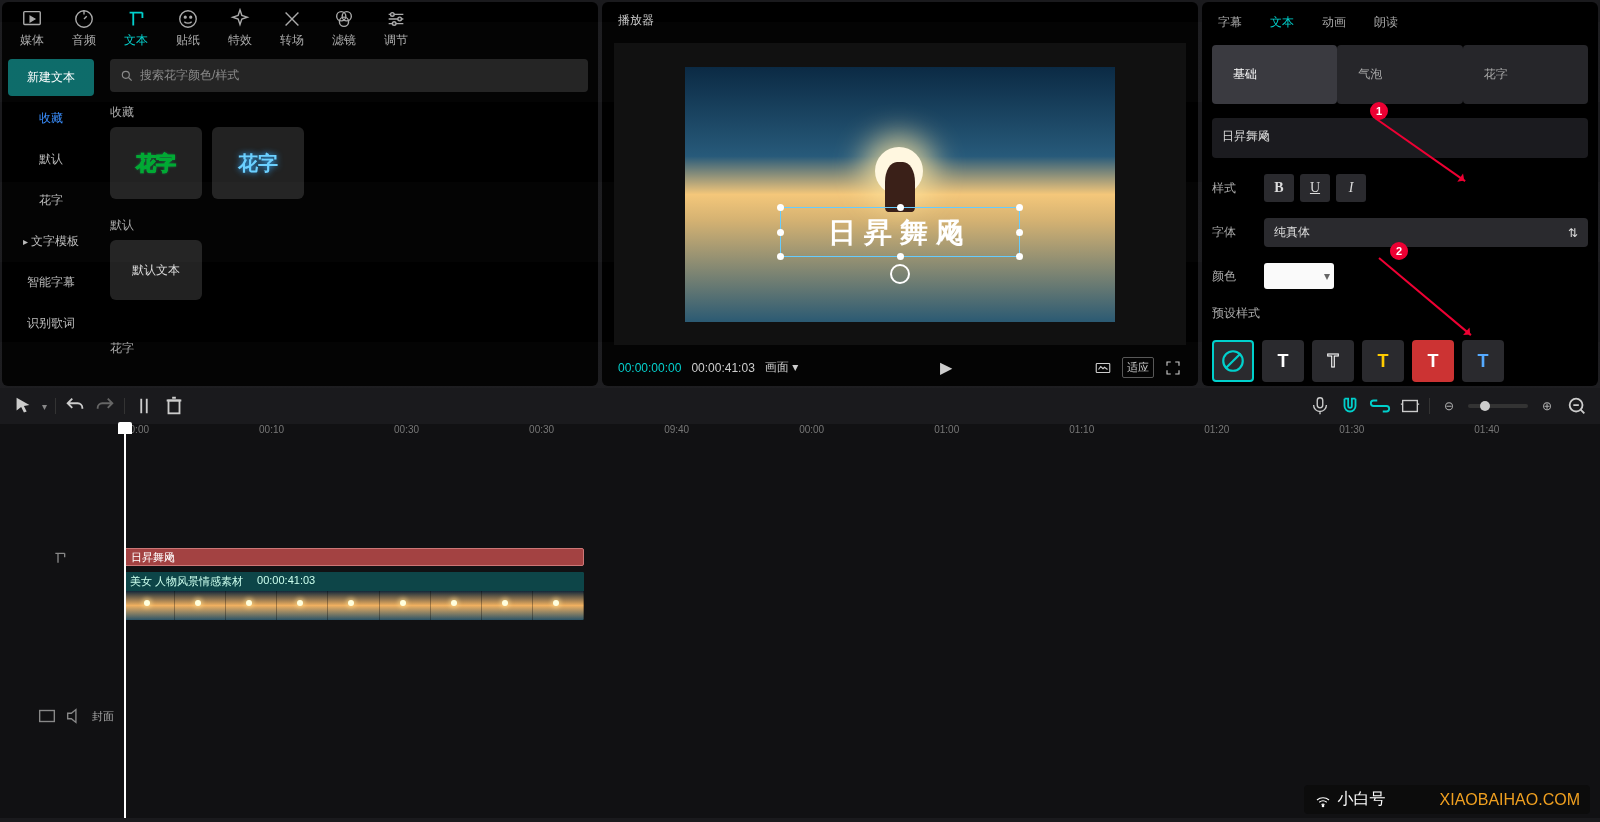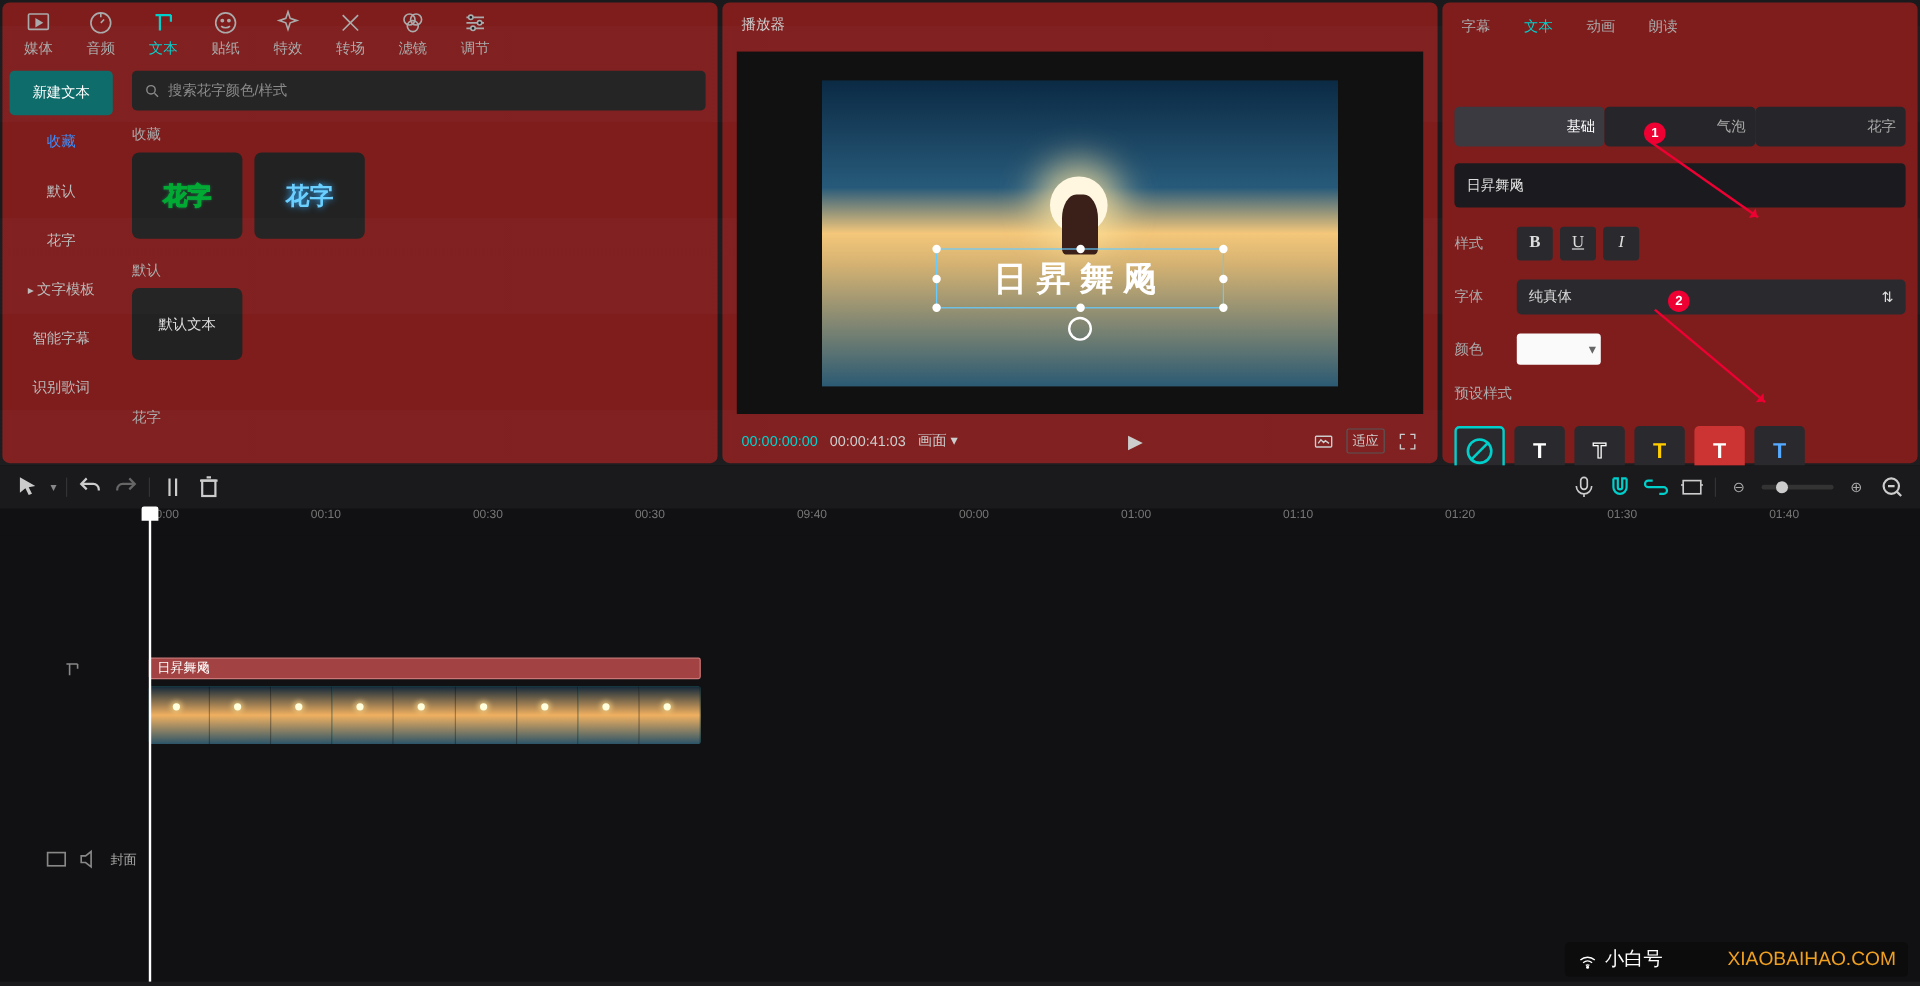--- a/index.html
+++ b/index.html
@@ -1,18 +1,18 @@
 <!DOCTYPE html>
 <html><head>
 <meta charset="utf-8">
 <style>
 * { margin: 0; padding: 0; box-sizing: border-box; }
 body { background:#1a1a1d; color:#ccc; font-family:"Microsoft YaHei",sans-serif; font-size:12px; width:1600px; height:822px; overflow:hidden; position:relative; }
 .top-row { display:flex; height:388px; gap:4px; padding:2px; }
-.panel { background:#7f1d1d; border-radius:6px; }
+.panel { background:#000000; border-radius:6px; }
 .left-panel { width:596px; display:flex; flex-direction:column; }
 .top-nav { display:flex; gap:28px; padding:6px 18px 4px; }
 .nav-item { display:flex; flex-direction:column; align-items:center; gap:2px; cursor:pointer; color:#aaa; }
 .nav-item.active { color:#00d0cc; }
 .nav-item svg { width:22px; height:22px; }
 .left-body { flex:1; display:flex; }
 .left-side { width:98px; padding:6px; display:flex; flex-direction:column; gap:4px; }
 .side-item { padding:10px 8px; border-radius:4px; cursor:pointer; text-align:center; color:#bbb; }
 .side-item.primary { background:#0a6a68; color:#fff; }
 .side-item.active { color:#3a8fff; }
@@ -43,21 +43,21 @@
 .time-total { color:#ccc; font-size:12px; }
 .ctrl-sep { flex:1; display:flex; justify-content:center; color:#ccc; font-size:16px; }
 .ctrl-right { display:flex; gap:10px; align-items:center; }
 .ctrl-right svg { width:18px; height:18px; }
 .ratio-btn { color:#ccc; cursor:pointer; }
 .right-panel { width:396px; display:flex; flex-direction:column; padding:4px 10px; }
 .right-tabs { display:flex; gap:28px; padding:8px 6px; }
 .right-tab { color:#aaa; cursor:pointer; }
 .right-tab.active { color:#00d0cc; }
 .sub-tabs { display:flex; margin-top:6px; }
-.sub-tab { flex:1; text-align:right; padding:8px; background:#26262a; color:#aaa; cursor:pointer; border-radius:4px;margin-top:44px; }
+.sub-tab { flex:1; text-align:left; padding:21px; background:#26262a; color:#aaa; cursor:pointer; border-radius:4px; }
 .sub-tab.active { background:#3a3a40; color:#fff; }
 .text-input-area { margin-top:14px; background:#1b1b1f; border-radius:4px; height:70px; padding:10px; color:#ddd; position:relative; }
 .marker { position:absolute; width:18px; height:18px; background:#e03; border-radius:50%; color:#fff; text-align:center; line-height:18px; font-size:11px; font-weight:bold; }
 .marker-1 { top:100px; right:210px; }
 .marker-2 { top:240px; right:190px; }
 .arrow-red { position:absolute; width:2px; height:80px; background:#e03; transform-origin:top; }
 .arrow-red::after { content:""; position:absolute; bottom:-4px; left:-4px; border:5px solid transparent; border-top-color:#e03; }
 .arrow1 { top:116px; right:222px; transform:rotate(-55deg); height:110px; }
 .arrow2 { top:256px; right:218px; transform:rotate(-50deg); height:120px; }
 .prop-row { display:flex; align-items:center; margin-top:16px; gap:12px; }
@@ -395,20 +395,24 @@
             <path d="M4 9v6h4l5 4V5L8 9z"></path>
           </svg>
         </div>
       <span style="color:#aaa;font-size:11px">封面</span>
     </div>
   </div>
 
   <div class="tracks-area">
     <div class="text-track">日昇舞飏</div>
     <div class="video-track">
+      <div class="video-track-header">
+        <span>美女 人物风景情感素材</span>
+        <span>00:00:41:03</span>
+      </div>
       <div class="video-frames">
         <div class="video-frame-thumb"></div>
           <div class="video-frame-thumb"></div>
           <div class="video-frame-thumb"></div>
         <div class="video-frame-thumb"></div>
           <div class="video-frame-thumb"></div>
           <div class="video-frame-thumb"></div>
         <div class="video-frame-thumb"></div>
           <div class="video-frame-thumb"></div>
           <div class="video-frame-thumb"></div>

